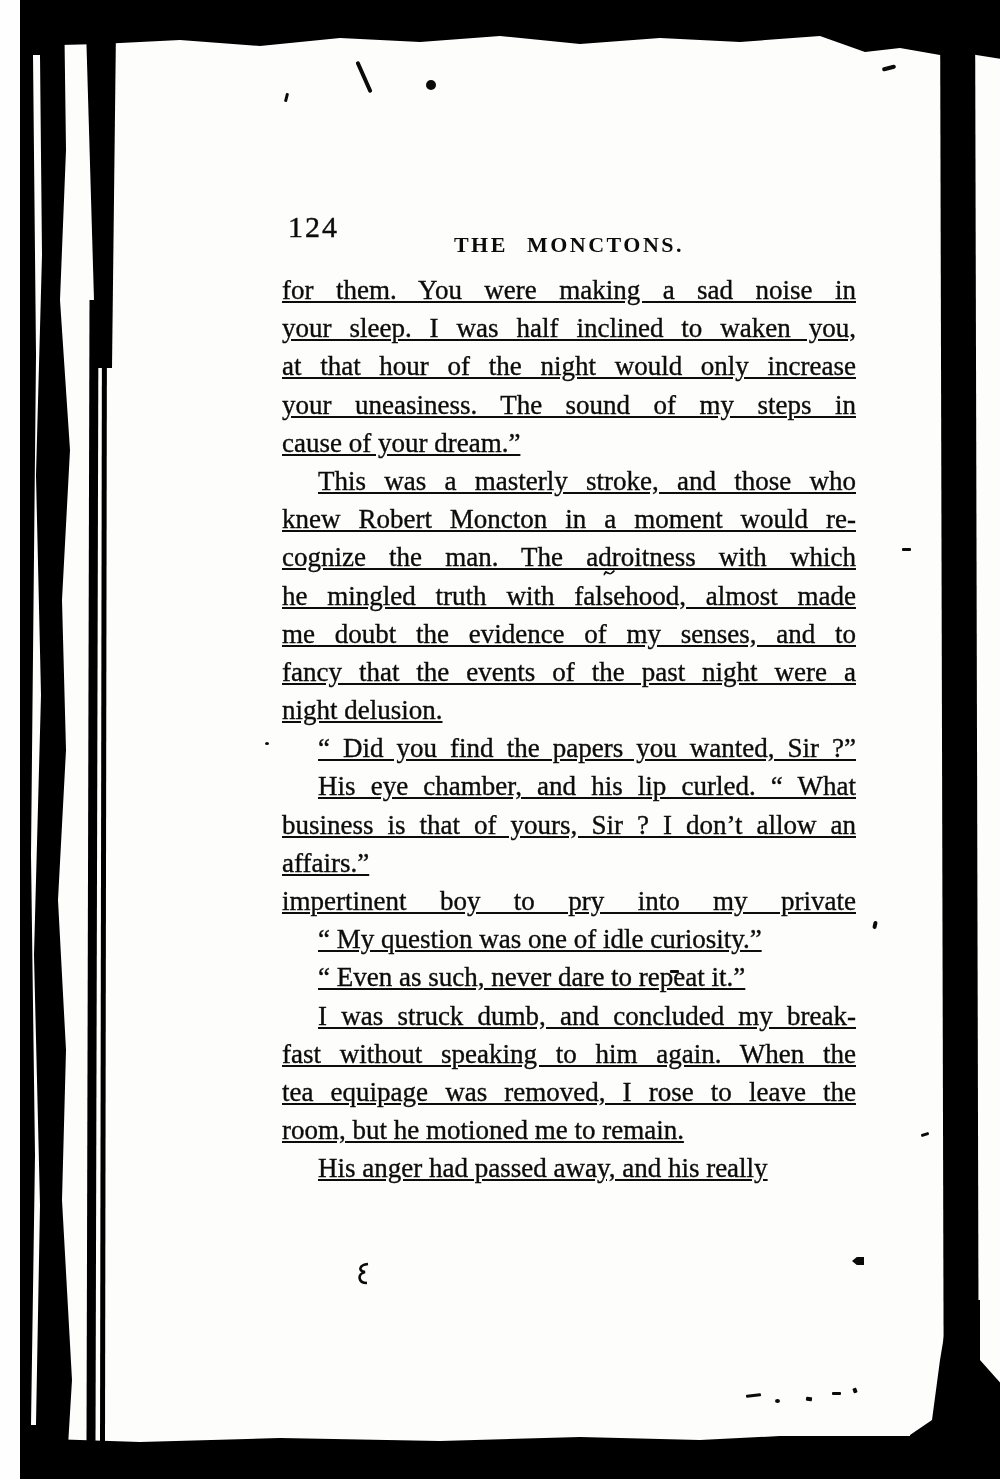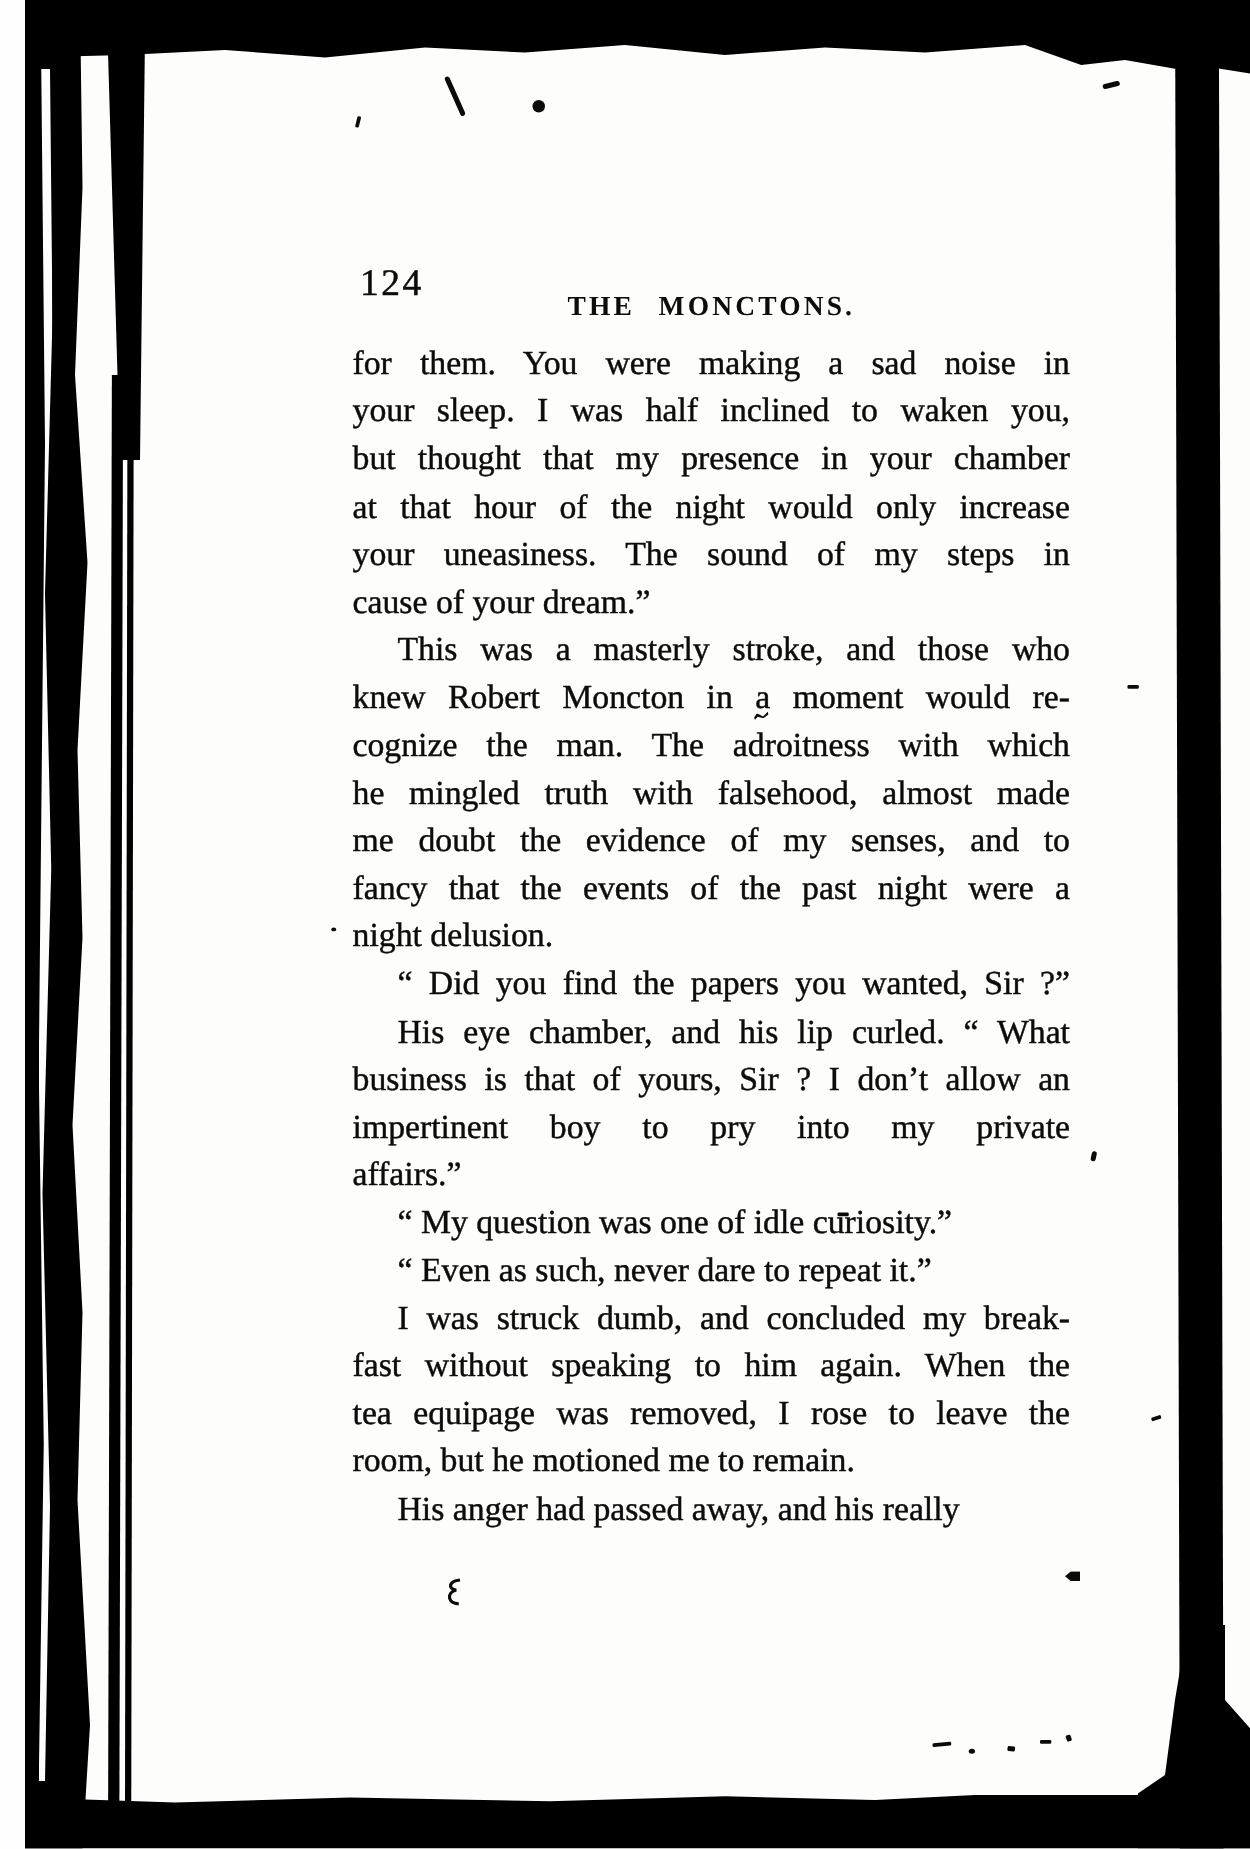--- a/index.html
+++ b/index.html
@@ -75,21 +75,21 @@
     position: absolute; left: 0; right: 0; top: 22px;
     text-align: center;
     font-size: 22px; font-weight: 700;
     letter-spacing: 2.5px; word-spacing: 11px;
   }
   .text-column {
     position: absolute; left: 262px; top: 271px; width: 574px;
     font-size: 27px;
     -webkit-text-stroke: 0.35px #0c0c0c;
   }
-  .paragraph { margin: 0; }
+  .paragraph { margin: 0; text-decoration: underline; }
   .text-line {
     line-height: 38.2px; height: 38.2px;
     white-space: normal;
     text-align: justify;
     text-align-last: left;
     overflow: visible;
   }
   .line-justify { text-align-last: justify; }
   .line-indent { text-indent: 36px; }
   svg.squiggle { position: absolute; }
@@ -134,42 +134,41 @@
 
   <div class="page-header">
     <span class="folio">124</span>
     <span class="running-title">THE MONCTONS.</span>
   </div>
 
   <div class="text-column">
       <div class="paragraph">
         <div class="text-line line-justify">for them. You were making a sad noise in</div>
         <div class="text-line line-justify">your sleep. I was half inclined to waken you,</div>
-        <div class="text-line line-justify">but thought that my presence in your chamber</div>
         <div class="text-line line-justify">at that hour of the night would only increase</div>
         <div class="text-line line-justify">your uneasiness. The sound of my steps in</div>
         <div class="text-line">cause of your dream.”</div>
       </div>
       <div class="paragraph">
         <div class="text-line line-justify line-indent">This was a masterly stroke, and those who</div>
         <div class="text-line line-justify">knew Robert Moncton in a moment would re-</div>
         <div class="text-line line-justify">cognize the man. The adroitness with which</div>
         <div class="text-line line-justify">he mingled truth with falsehood, almost made</div>
         <div class="text-line line-justify">me doubt the evidence of my senses, and to</div>
         <div class="text-line line-justify">fancy that the events of the past night were a</div>
         <div class="text-line">night delusion.</div>
       </div>
       <div class="paragraph">
         <div class="text-line line-justify line-indent">“ Did you find the papers you wanted, Sir ?”</div>
       </div>
       <div class="paragraph">
         <div class="text-line line-justify line-indent">His eye chamber, and his lip curled. “ What</div>
         <div class="text-line line-justify">business is that of yours, Sir ? I don’t allow an</div>
+        <div class="text-line">affairs.”</div>
         <div class="text-line line-justify">impertinent boy to pry into my private</div>
-        <div class="text-line">affairs.”</div>
       </div>
       <div class="paragraph">
         <div class="text-line line-indent">“ My question was one of idle curiosity.”</div>
       </div>
       <div class="paragraph">
         <div class="text-line line-indent">“ Even as such, never dare to repeat it.”</div>
       </div>
       <div class="paragraph">
         <div class="text-line line-justify line-indent">I was struck dumb, and concluded my break-</div>
         <div class="text-line line-justify">fast without speaking to him again. When the</div>

